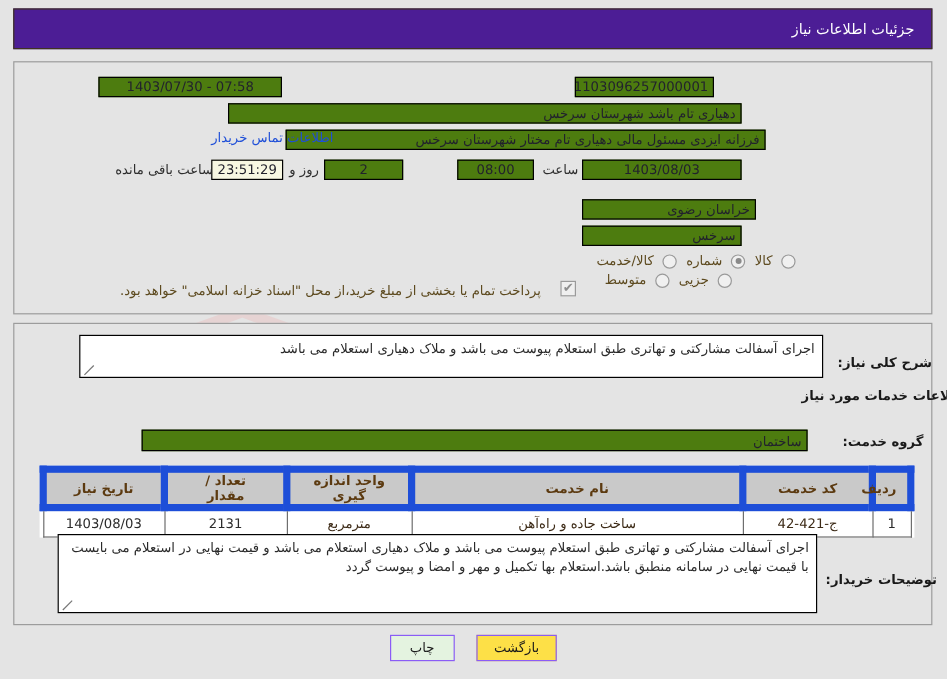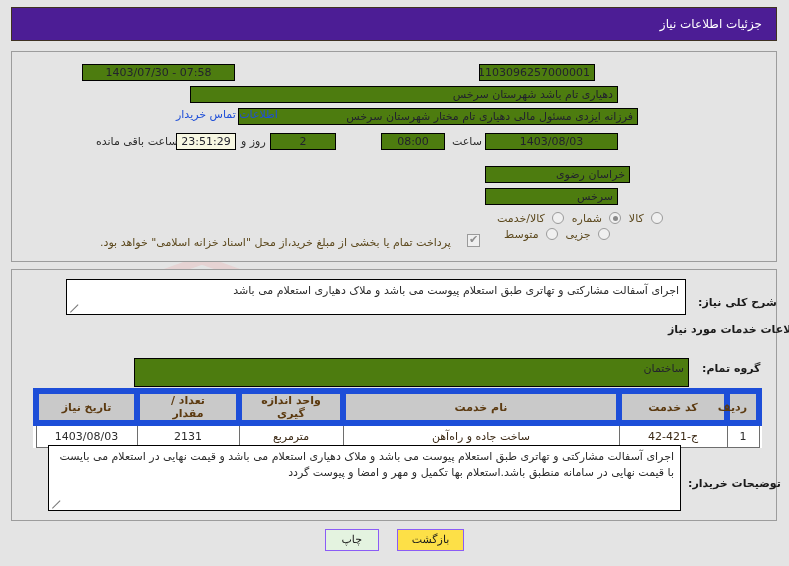--- a/index.html
+++ b/index.html
@@ -352,22 +352,22 @@
 <div class="panel" id="panel-mid"></div>
 
 <span class="boldlabel" style="position:absolute; left:698px; top:296px; z-index:3;">شرح کلی نیاز:</span>
 <div class="tarea" style="left:66px; top:279px; width:620px; height:36px; z-index:3;">
   <span>اجرای آسفالت مشارکتی و تهاتری طبق استعلام پیوست می باشد و ملاک دهیاری استعلام می باشد</span>
   <span class="resize-grip"></span>
 </div>
 
 <span class="sectionhdr" style="left:668px; top:323px; z-index:3;">اطلاعات خدمات مورد نیاز</span>
 
-<span class="boldlabel" style="position:absolute; left:702px; top:362px; z-index:3;">گروه تمام:</span>
-<div class="fbox rt" style="position:absolute; left:134px; top:358px; width:555px; height:29px; line-height:19px; z-index:3;">ساختمان</div>
+<span class="boldlabel" style="position:absolute; left:702px; top:362px; z-index:3;">گروه خدمت:</span>
+<div class="fbox rt" style="position:absolute; left:118px; top:358px; width:555px; height:18px; line-height:19px; z-index:3;">ساختمان</div>
 
 <table id="items-table">
   <colgroup>
     <col style="width:32px">
       <col style="width:108px">
       <col style="width:276px">
     <col style="width:104px">
       <col style="width:102px">
       <col style="width:101px">
   </colgroup>

